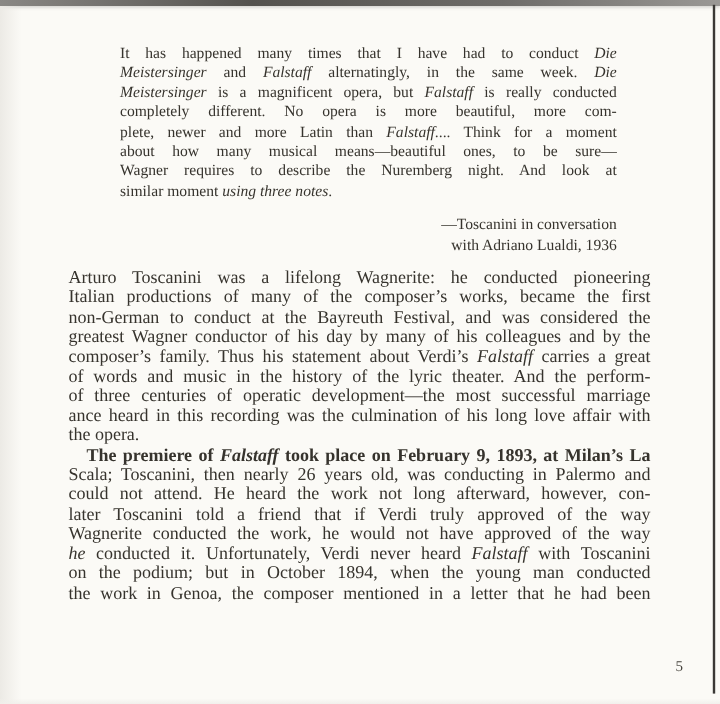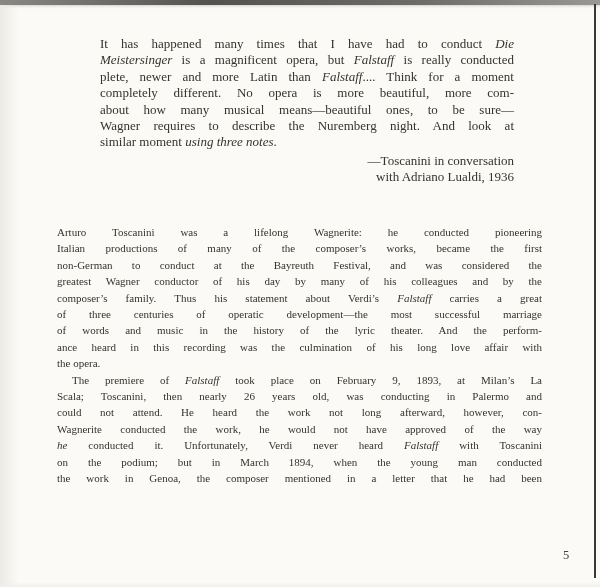--- a/index.html
+++ b/index.html
@@ -25,77 +25,79 @@
     background:#3a3835;
   }
   .edge-bottom{
     position:absolute;left:0;right:0;bottom:0;height:5px;
     background:linear-gradient(to top,#f1efeb,rgba(251,250,246,0));
   }
   .quote{
     position:absolute;left:100px;top:36px;width:414px;
     font-size:13px;line-height:16.4px;
   }
-  .attribution{margin-top:2px;}
+  .attribution{margin-top:12px;}
   .bodytext{
     position:absolute;left:57px;top:224px;width:485px;
-    font-size:11px;line-height:16.4px;
+    font-size:15px;line-height:16.4px;
   }
   .line{min-height:16.4px;}
   .line.j{text-align:justify;text-align-last:justify;}
   .line.l{text-align:right;text-align-last:left;}
   .line.r{text-align:right;text-align-last:right;}
-  .line.ind{text-indent:15px;}
+  .line.ind{text-indent:15px;font-weight:bold;}
   .page-number{
     position:absolute;left:563px;top:548px;
     font-size:12.5px;color:#45423c;
   }
 </style>
 </head>
 <body>
 
 <div class="scan">
   <div class="edge-top"></div>
   <div class="edge-left"></div>
   <div class="edge-right"></div>
   <div class="edge-bottom"></div>
 
   <div class="quote">
     <div>
         <div class="line j"><span>It has happened many times that I have had to conduct </span><i>Die</i></div>
+        <div class="line j"><i>Meistersinger</i><span> and </span><i>Falstaff</i><span> alternatingly, in the same week. </span><i>Die</i></div>
         <div class="line j"><i>Meistersinger</i><span> is a magnificent opera, but </span><i>Falstaff</i><span> is really conducted</span></div>
+        <div class="line j"><span>completely different. No opera is more beautiful, more com-</span></div>
         <div class="line j"><span>plete, newer and more Latin than </span><i>Falstaff</i><span>.... Think for a moment</span></div>
-        <div class="line j"><span>completely different. No opera is more beautiful, more com-</span></div>
         <div class="line j"><span>about how many musical means—beautiful ones, to be sure—</span></div>
         <div class="line j"><span>Wagner requires to describe the Nuremberg night. And look at</span></div>
         <div class="line l"><span>similar moment </span><i>using three notes</i><span>.</span></div>
       </div>
     <div class="attribution">
         <div class="line r"><span>—Toscanini in conversation</span></div>
         <div class="line r"><span>with Adriano Lualdi, 1936</span></div>
       </div>
   </div>
 
   <div class="bodytext">
     <div>
         <div class="line j"><span>Arturo Toscanini was a lifelong Wagnerite: he conducted pioneering</span></div>
         <div class="line j"><span>Italian productions of many of the composer’s works, became the first</span></div>
         <div class="line j"><span>non-German to conduct at the Bayreuth Festival, and was considered the</span></div>
         <div class="line j"><span>greatest Wagner conductor of his day by many of his colleagues and by the</span></div>
         <div class="line j"><span>composer’s family. Thus his statement about Verdi’s </span><i>Falstaff</i><span> carries a great</span></div>
+        <div class="line j"><span>of words and music in the history of the lyric theater. And the perform-</span></div>
         <div class="line j"><span>of three centuries of operatic development—the most successful marriage</span></div>
-        <div class="line j"><span>of words and music in the history of the lyric theater. And the perform-</span></div>
         <div class="line j"><span>ance heard in this recording was the culmination of his long love affair with</span></div>
         <div class="line l"><span>the opera.</span></div>
       </div>
     <div>
         <div class="line j ind"><span>The premiere of </span><i>Falstaff</i><span> took place on February 9, 1893, at Milan’s La</span></div>
         <div class="line j"><span>Scala; Toscanini, then nearly 26 years old, was conducting in Palermo and</span></div>
         <div class="line j"><span>could not attend. He heard the work not long afterward, however, con-</span></div>
+        <div class="line j"><span>later Toscanini told a friend that if Verdi truly approved of the way</span></div>
         <div class="line j"><span>Wagnerite conducted the work, he would not have approved of the way</span></div>
         <div class="line j"><i>he</i><span> conducted it. Unfortunately, Verdi never heard </span><i>Falstaff</i><span> with Toscanini</span></div>
-        <div class="line j"><span>on the podium; but in March 1894, when the young man conducted</span></div>
+        <div class="line j"><span>on the podium; but in October 1894, when the young man conducted</span></div>
         <div class="line j"><span>the work in Genoa, the composer mentioned in a letter that he had been</span></div>
       </div>
   </div>
 
   <div class="page-number">5</div>
 </div>
 
 </body></html>

